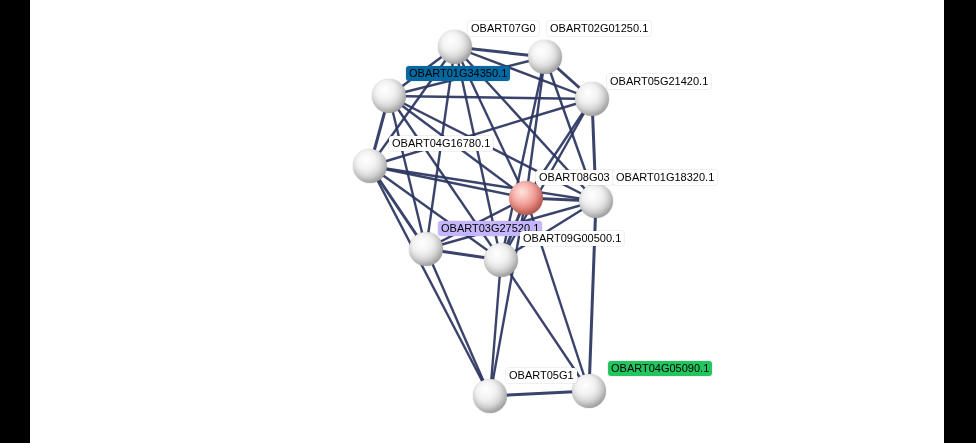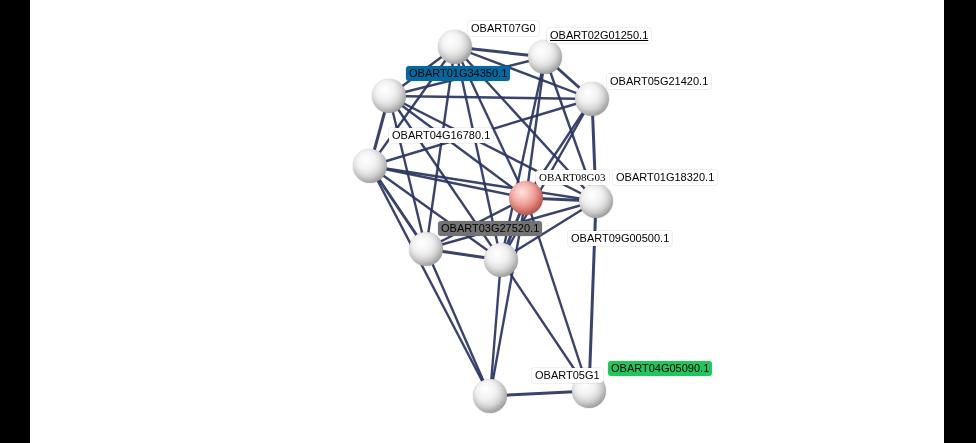--- a/index.html
+++ b/index.html
@@ -81,26 +81,26 @@
       <div class="node" style="left: 353px; top: 149px;"></div>
       <div class="node red" style="left: 509px; top: 181px;"></div>
       <div class="node" style="left: 579px; top: 184px;"></div>
       <div class="node" style="left: 409px; top: 232px;"></div>
       <div class="node" style="left: 484px; top: 243px;"></div>
       <div class="node" style="left: 473px; top: 379px;"></div>
       <div class="node" style="left: 572px; top: 374px;"></div>
     </div>
   <div id="labels-layer">
       <div class="nlabel" style="left: 468px; top: 21px; background: rgb(255, 255, 255); color: rgb(0, 0, 0);">OBART07G0</div>
-      <div class="nlabel" style="left: 547px; top: 28px; background: rgb(255, 255, 255); color: rgb(0, 0, 0); text-decoration: underline;">OBART02G01250.1</div>
+      <div class="nlabel" style="left: 547px; top: 21px; background: rgb(255, 255, 255); color: rgb(0, 0, 0);">OBART02G01250.1</div>
       <div class="nlabel" style="left: 406px; top: 66px; background: #0369a1; color: rgb(0, 0, 0);">OBART01G34350.1</div>
       <div class="nlabel" style="left: 607px; top: 74px; background: rgb(255, 255, 255); color: rgb(0, 0, 0);">OBART05G21420.1</div>
-      <div class="nlabel" style="left: 389px; top: 128px; background: rgb(255, 255, 255); color: rgb(0, 0, 0);">OBART04G16780.1</div>
-      <div class="nlabel" style="left: 536px; top: 170px; background: rgb(255, 255, 255); color: rgb(0, 0, 0); font-family: Liberation Serif, serif;">OBART08G03</div>
+      <div class="nlabel" style="left: 389px; top: 136px; background: rgb(255, 255, 255); color: rgb(0, 0, 0);">OBART04G16780.1</div>
+      <div class="nlabel" style="left: 536px; top: 170px; background: rgb(255, 255, 255); color: rgb(0, 0, 0);">OBART08G03</div>
       <div class="nlabel" style="left: 613px; top: 170px; background: rgb(255, 255, 255); color: rgb(0, 0, 0);">OBART01G18320.1</div>
-      <div class="nlabel" style="left: 438px; top: 221px; background: #737373; color: rgb(0, 0, 0);">OBART03G27520.1</div>
-      <div class="nlabel" style="left: 520px; top: 231px; background: rgb(255, 255, 255); color: rgb(0, 0, 0); margin-left: 48px;">OBART09G00500.1</div>
-      <div class="nlabel" style="left: 506px; top: 368px; background: rgb(255, 255, 255); color: rgb(0, 0, 0); margin-left: 26px;">OBART05G1</div>
+      <div class="nlabel" style="left: 438px; top: 221px; background: #c4b5fd; color: rgb(0, 0, 0);">OBART03G27520.1</div>
+      <div class="nlabel" style="left: 520px; top: 231px; background: rgb(255, 255, 255); color: rgb(0, 0, 0);">OBART09G00500.1</div>
+      <div class="nlabel" style="left: 506px; top: 368px; background: rgb(255, 255, 255); color: rgb(0, 0, 0);">OBART05G1</div>
       <div class="nlabel" style="left: 608px; top: 361px; background: #22c55e; color: rgb(0, 0, 0);">OBART04G05090.1</div>
     </div>
   <div class="letterbox left" style="background: rgb(0, 0, 0); width: 30px;"></div>
   <div class="letterbox right" style="background: rgb(0, 0, 0); width: 32px;"></div>
 </div>
 
 </body></html>

